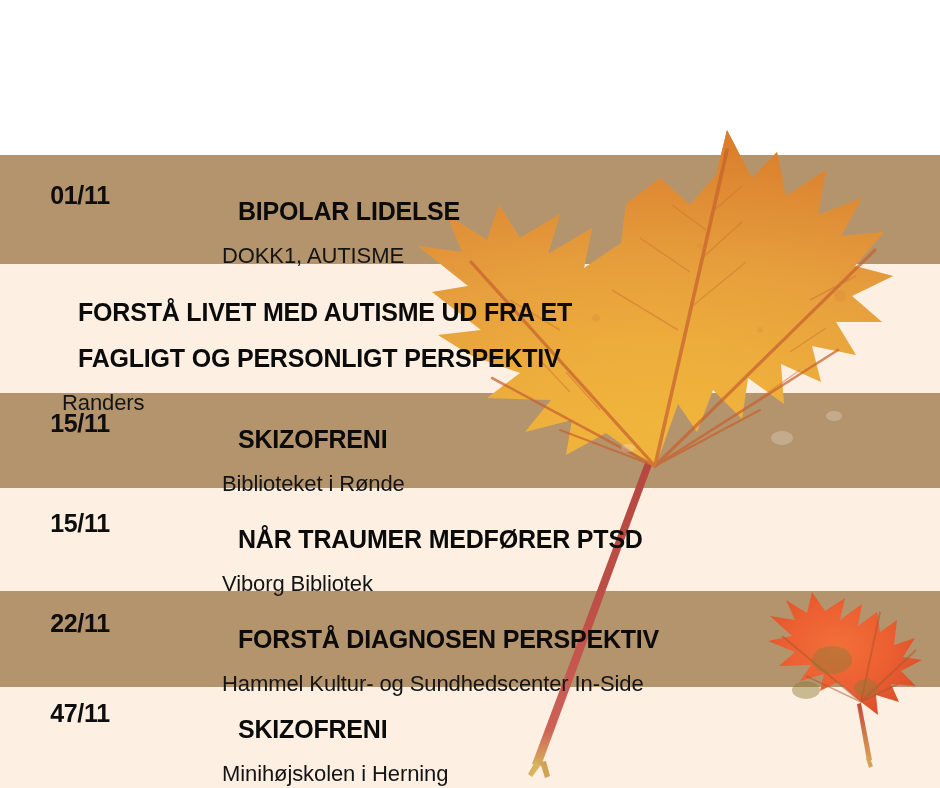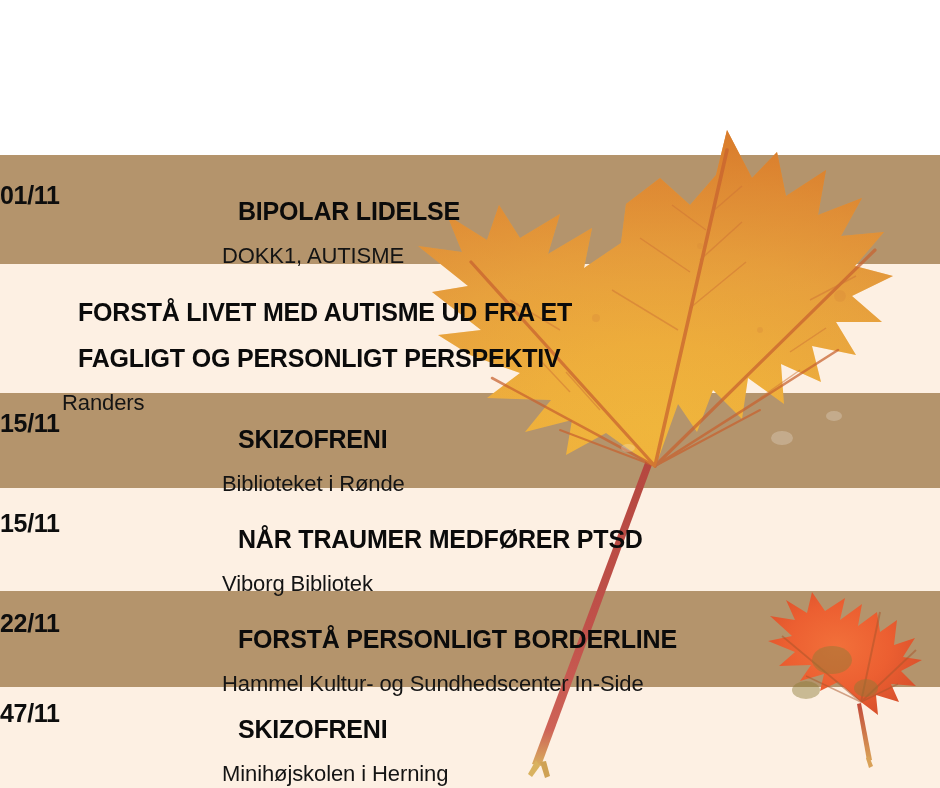--- a/index.html
+++ b/index.html
@@ -63,21 +63,21 @@
   .row {
     position: absolute;
     left: 0;
     width: 940px;
     z-index: 4;
     display: flex;
     align-items: flex-start;
   }
   .row-date {
     flex: 0 0 160px;
-    text-align: left;
+    text-align: center;
     font-size: 25px;
     font-weight: 700;
     color: #0E0E0E;
     letter-spacing: -0.3px;
     font-family: "Liberation Sans", sans-serif;
     padding-top: 1px;
   }
   .row-body {
     flex: 1 1 auto;
     padding-left: 62px;
@@ -271,21 +271,21 @@
     <div class="row-date">15/11</div>
     <div class="row-body">
       <div class="row-title">NÅR TRAUMER MEDFØRER PTSD</div>
       <div class="row-venue">Viborg Bibliotek</div>
     </div>
   </div>
 
   <div class="row" style="top:608px;">
     <div class="row-date">22/11</div>
     <div class="row-body">
-      <div class="row-title">FORSTÅ PERSONLIGT BORDERLINE</div>
+      <div class="row-title">FORSTÅ DIAGNOSEN PERSPEKTIV</div>
       <div class="row-venue">Hammel Kultur- og Sundhedscenter In-Side</div>
     </div>
   </div>
 
   <div class="row" style="top:698px;">
     <div class="row-date">47/11</div>
     <div class="row-body">
       <div class="row-title">SKIZOFRENI</div>
       <div class="row-venue">Minihøjskolen i Herning</div>
     </div>

